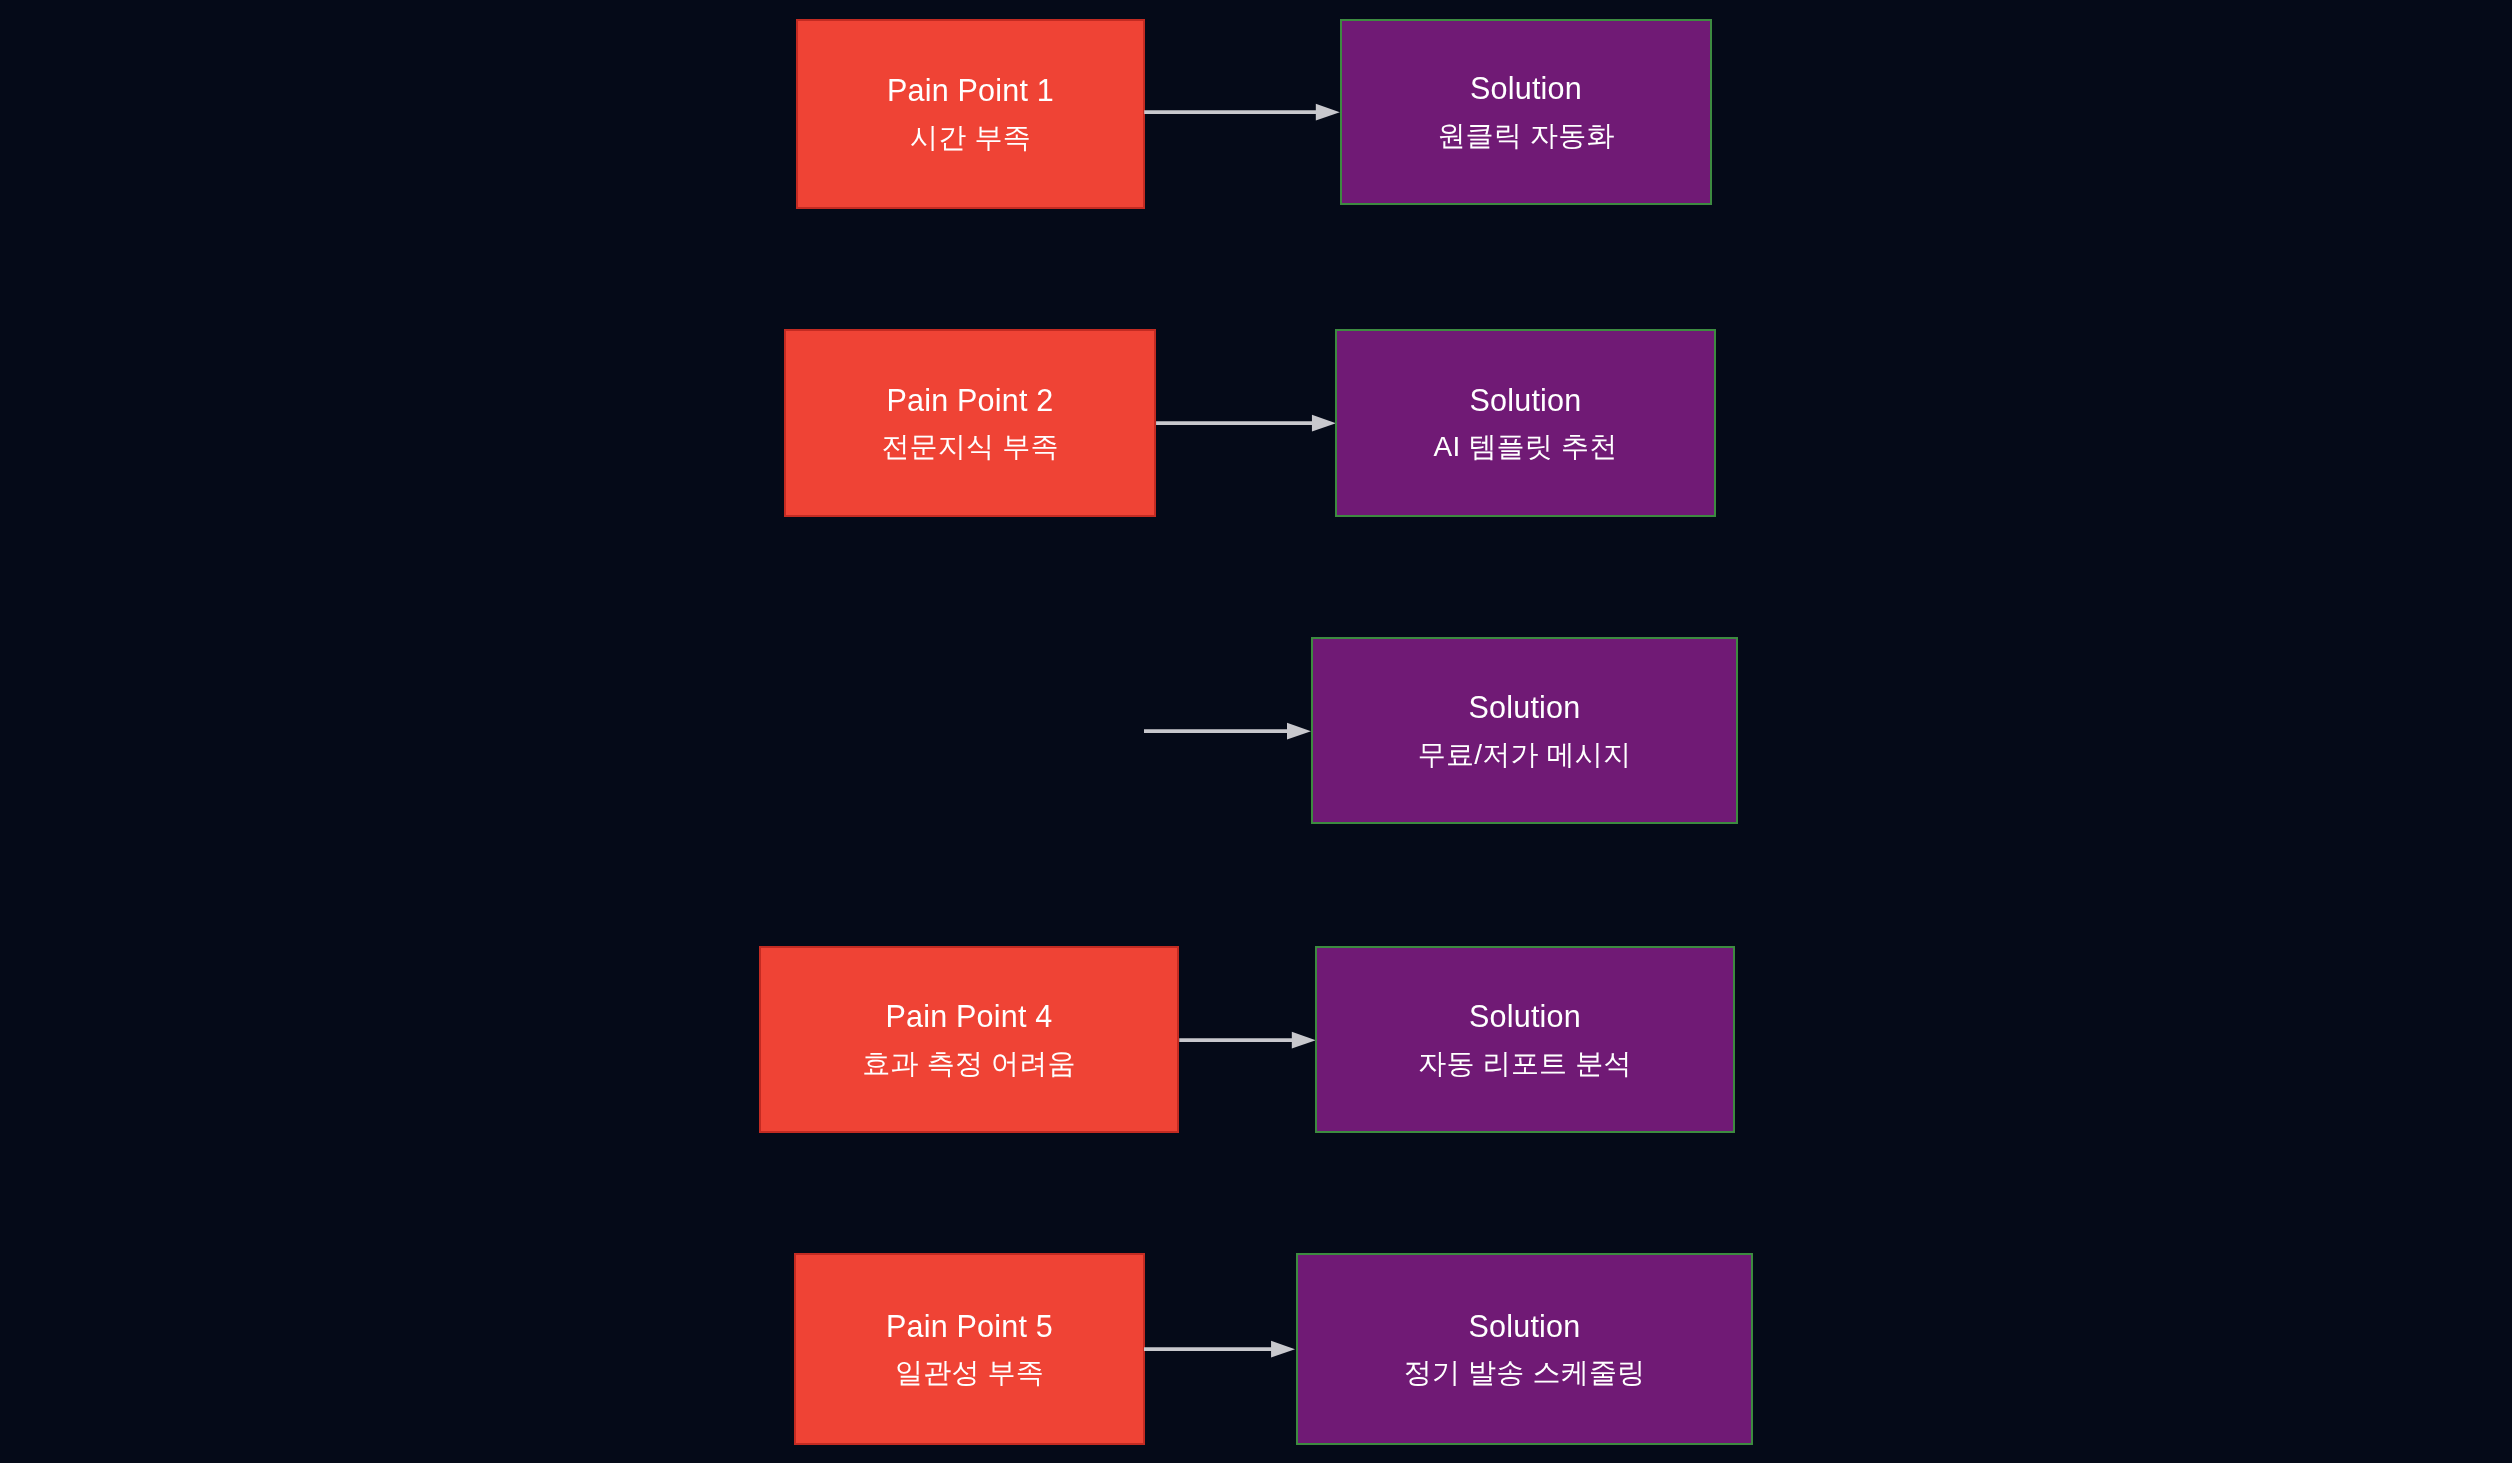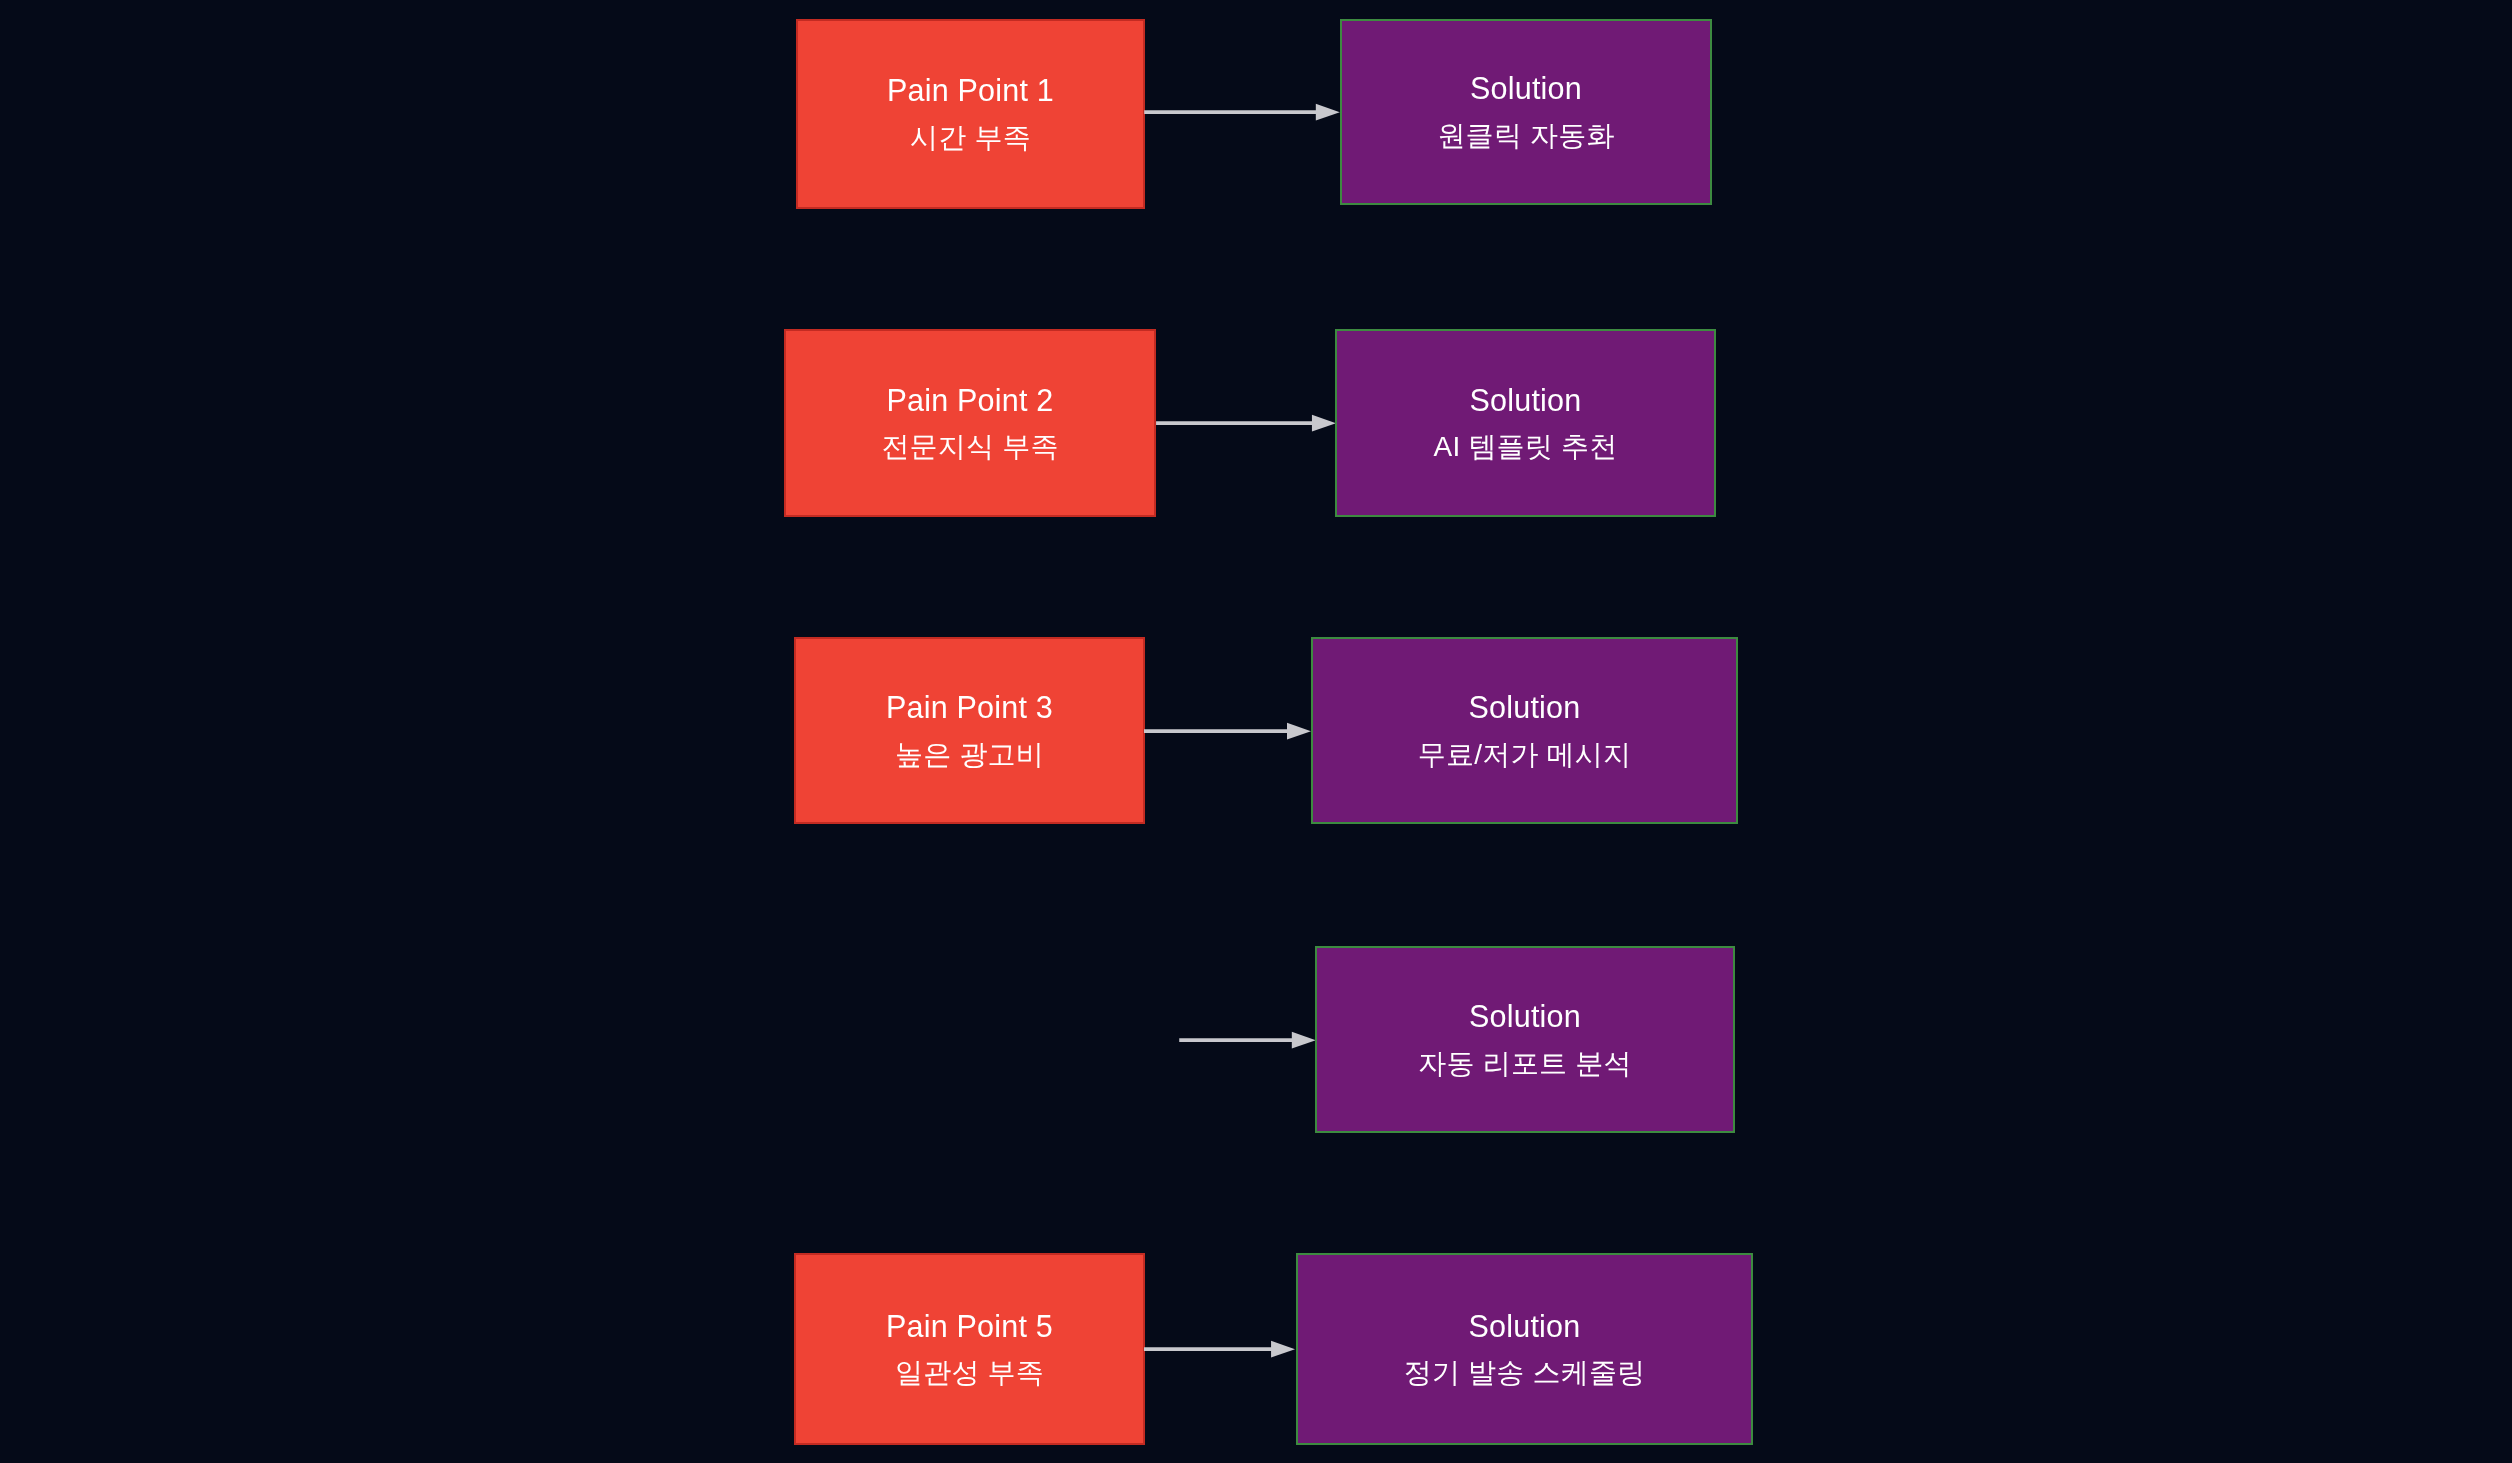--- a/index.html
+++ b/index.html
@@ -86,35 +86,35 @@
     <svg width="180" height="20.3" viewBox="0 0 195 22">
       <line x1="0" y1="11" x2="173" y2="11" stroke="#c8c8cd" stroke-width="4"></line>
       <polygon points="169,2 195,11 169,20" fill="#c8c8cd"></polygon>
     </svg>
   </div>
   <div class="node solution" style="left:1335px; top:329px; width:381px; height:188px;">
     <div class="line1">Solution</div>
     <div class="line2">AI 템플릿 추천</div>
   </div>
 
-  <div class="node pain" style="left:794px; top:637px; width:351px; height:187px;">
-    <div class="line1">Pain Point 3</div>
-    <div class="line2">높은 광고비</div>
-  </div>
   <div class="connector" style="left:1144px; top:721px; width:167px;">
     <svg width="167" height="20.3" viewBox="0 0 181 22">
       <line x1="0" y1="11" x2="159" y2="11" stroke="#c8c8cd" stroke-width="4"></line>
       <polygon points="155,2 181,11 155,20" fill="#c8c8cd"></polygon>
     </svg>
   </div>
   <div class="node solution" style="left:1311px; top:637px; width:427px; height:187px;">
     <div class="line1">Solution</div>
     <div class="line2">무료/저가 메시지</div>
   </div>
 
+  <div class="node pain" style="left:759px; top:946px; width:420px; height:187px;">
+    <div class="line1">Pain Point 4</div>
+    <div class="line2">효과 측정 어려움</div>
+  </div>
   <div class="connector" style="left:1179px; top:1030px; width:137px;">
     <svg width="137" height="20.3" viewBox="0 0 148 22">
       <line x1="0" y1="11" x2="126" y2="11" stroke="#c8c8cd" stroke-width="4"></line>
       <polygon points="122,2 148,11 122,20" fill="#c8c8cd"></polygon>
     </svg>
   </div>
   <div class="node solution" style="left:1315px; top:946px; width:420px; height:187px;">
     <div class="line1">Solution</div>
     <div class="line2">자동 리포트 분석</div>
   </div>

